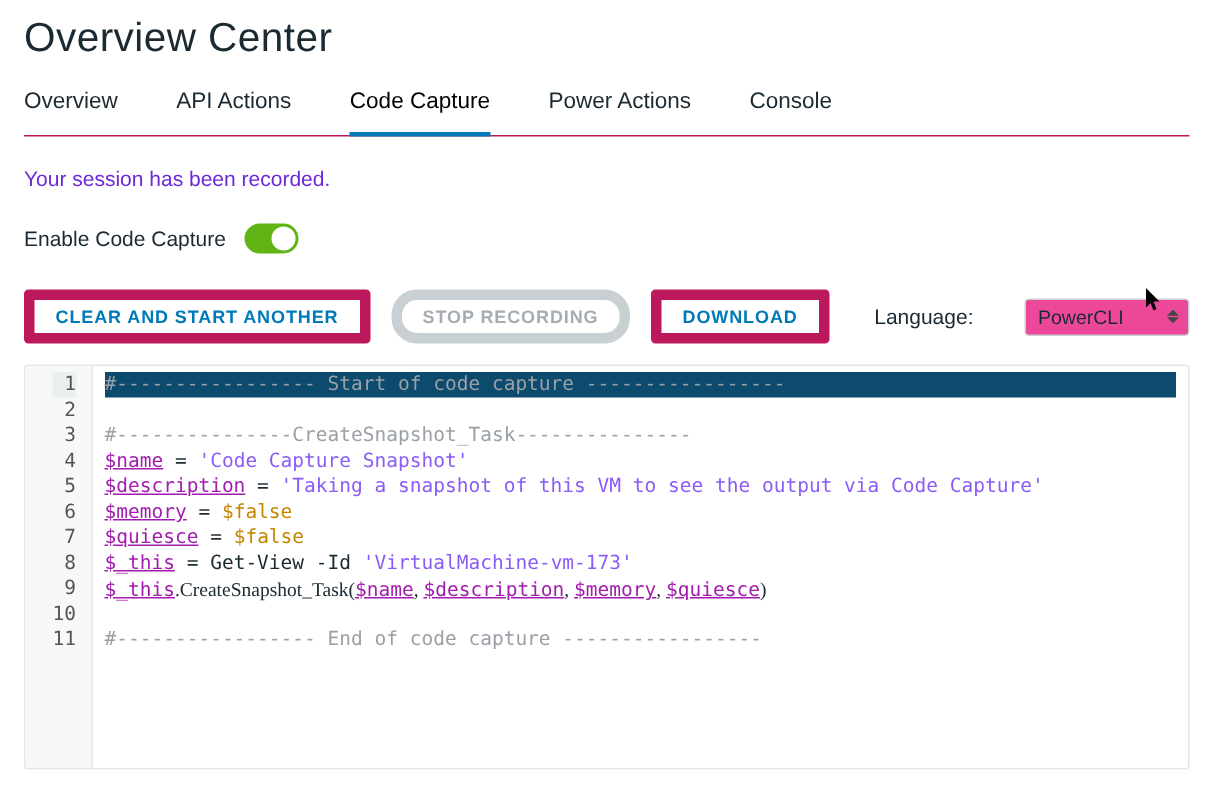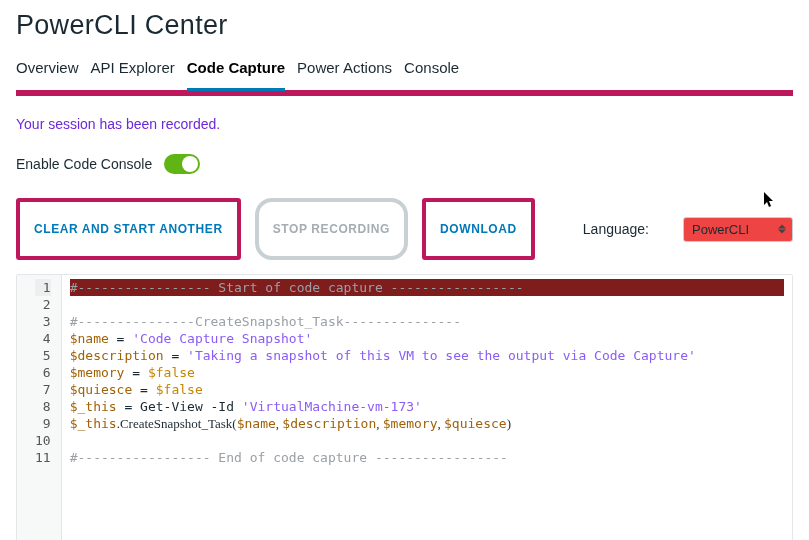--- a/index.html
+++ b/index.html
@@ -16,35 +16,35 @@
   }
   .page-title {
     font-size: 27px;
     font-weight: 300;
     color: #1b2a32;
     margin-bottom: 18px;
     letter-spacing: 0.3px;
   }
   .tabs {
     display: flex;
-    gap: 12px;
-    border-bottom: 6px solid #be185d;
+    gap: 39px;
+    border-bottom: 1px solid #be185d;
     margin-bottom: 20px;
   }
   .tab {
     font-size: 15px;
     color: #1b2a32;
     padding: 0 0 12px 0;
     cursor: pointer;
     border-bottom: 3px solid transparent;
     margin-bottom: -1px;
   }
   .tab.active {
     color: #000;
-    font-weight: 700;
+    font-weight: 400;
     border-bottom: 3px solid #0079b8;
     text-align: right;
   }
   .status-text {
     font-size: 14px;
     color: #6d28d9;
     margin-bottom: 22px;
   }
   .toggle-row {
     display: flex;
@@ -73,47 +73,47 @@
     background: #fff;
     border-radius: 50%;
   }
   .action-row {
     display: flex;
     align-items: center;
     gap: 14px;
     margin-bottom: 14px;
   }
   .btn {
-    border: 4px solid #be185d;
+    border: 7px solid #be185d;
     color: #0079b8;
     background: #fff;
     font-size: 12px;
     font-weight: 600;
     letter-spacing: 0.6px;
-    padding: 20px 14px;
+    padding: 4px 14px;
     border-radius: 3px;
     cursor: pointer;
     text-transform: uppercase;
   }
   .btn.disabled {
     border-color: #c9d0d4;
     color: #a5adb3;
     cursor: default;
     border-radius: 17px;
   }
   .spacer { flex: 1; }
   .lang-label {
     font-size: 14px;
     color: #1b2a32;
     margin-right: 20px;
   }
   .lang-select {
     border: 1px solid #c9ced2;
     border-radius: 3px;
-    background: #ef4444;
+    background: #ec4899;
     padding: 4px 22px 4px 8px;
     font-size: 13px;
     position: relative;
     min-width: 110px;
     cursor: pointer;
   }
   .lang-select::after {
     content: "";
     position: absolute;
     right: 7px;
@@ -165,56 +165,56 @@
     line-height: 17px;
     user-select: none;
   }
   .code-body {
     padding: 4px 8px;
     line-height: 17px;
     white-space: pre;
     flex: 1;
   }
   .line { height: 17px; }
-  .line.current-bg { background: #7f1d1d; }
+  .line.current-bg { background: #0c4a6e; }
   .gutter .line.current-bg { background: #eceff0; }
   .c-comment { color: #9aa0a6; }
-  .c-var { color: #a16207; }
+  .c-var { color: #a21caf; text-decoration: underline; }
   .c-op { color: #1b2a32; }
   .c-str { color: #8b5cf6; }
   .c-val { color: #c58600; }
   .c-func { color: #1b2a32; font-family: Liberation Serif, serif; }
 
   .cursor-pointer {
     position: absolute;
     left: 764px;
     top: 192px;
     font-size: 14px;
     color: #000;
     pointer-events: none;
   }
 </style>
 </head>
 <body>
 
 <div class="page">
-  <h1 class="page-title">PowerCLI Center</h1>
+  <h1 class="page-title">Overview Center</h1>
 
   <div class="tabs" id="tab-bar">
       <div class="tab">Overview</div>
-      <div class="tab">API Explorer</div>
+      <div class="tab">API Actions</div>
       <div class="tab active">Code Capture</div>
       <div class="tab">Power Actions</div>
       <div class="tab">Console</div>
     </div>
 
   <div class="status-text">Your session has been recorded.</div>
 
   <div class="toggle-row">
-    <span class="toggle-label">Enable Code Console</span>
+    <span class="toggle-label">Enable Code Capture</span>
     <div class="toggle">
       <div class="toggle-knob"></div>
     </div>
   </div>
 
   <div class="action-row">
     <button class="btn">CLEAR AND START ANOTHER</button>
     <button class="btn disabled">STOP RECORDING</button>
     <button class="btn">DOWNLOAD</button>
     <div class="spacer"></div>

